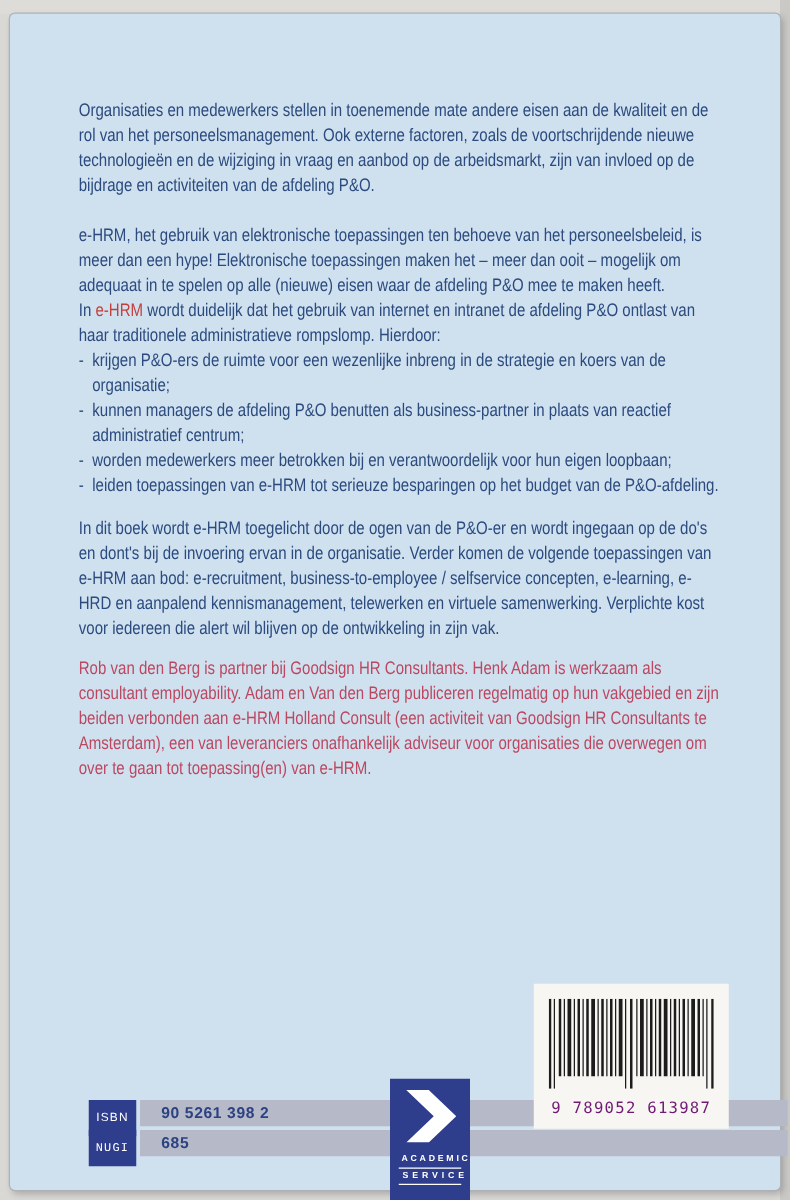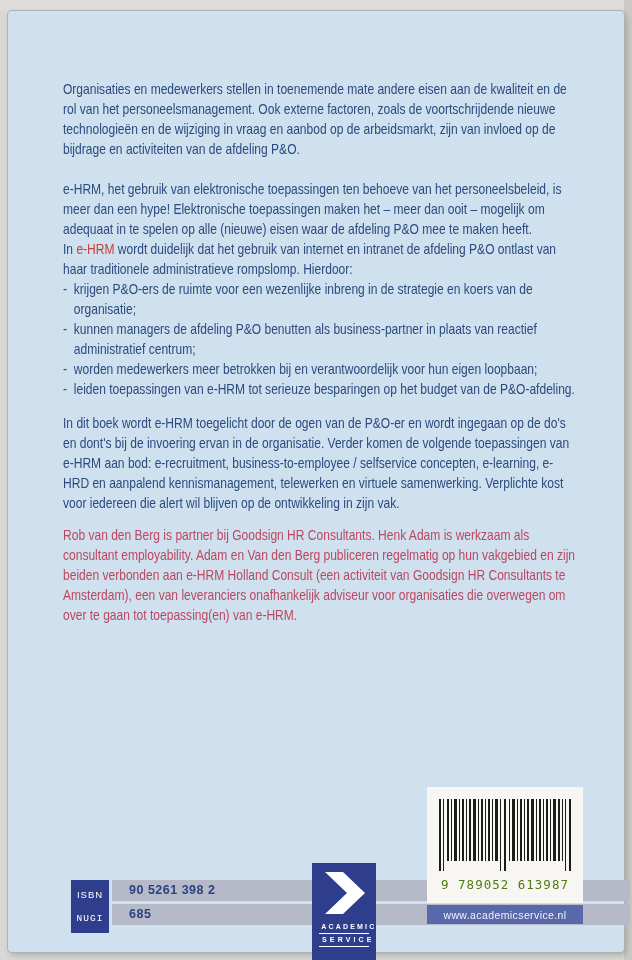--- a/index.html
+++ b/index.html
@@ -72,21 +72,21 @@
   
   .barcode-box{
     position:absolute;left:419px;top:776px;width:156px;height:116px;
     background:#f7f6f2;z-index:2;
     display:flex;flex-direction:column;align-items:center;
   }
   .barcode-box svg{margin-top:12px;}
   .barcode-number{
     margin-top:2px;
     font-family:"DejaVu Sans Mono",monospace;
-    font-size:12.5px;color:#4d7c0f;letter-spacing:1px;white-space:pre;
+    font-size:12.5px;color:#701a75;letter-spacing:1px;white-space:pre;
   }
   .website-bar{
     position:absolute;left:419px;top:894px;width:156px;height:19px;
     background:#5968ab;z-index:2;
     display:flex;align-items:center;justify-content:center;
     color:#f2f3f8;font-size:10.5px;letter-spacing:.4px;
   }
 </style>
 </head>
 <body>
@@ -187,15 +187,14 @@
           <rect x="119" y="0" width="2" height="62"></rect>
           <rect x="123" y="0" width="1" height="62"></rect>
           <rect x="126" y="0" width="1" height="72"></rect>
           <rect x="130" y="0" width="2" height="72"></rect>
         </g>
       </svg>
     </span>
     <div class="barcode-number">9 789052 613987</div>
   </div>
 
-  <div class="website-bar">www.academicservice.nl</div>
 
 </div>
 
 </body></html>

